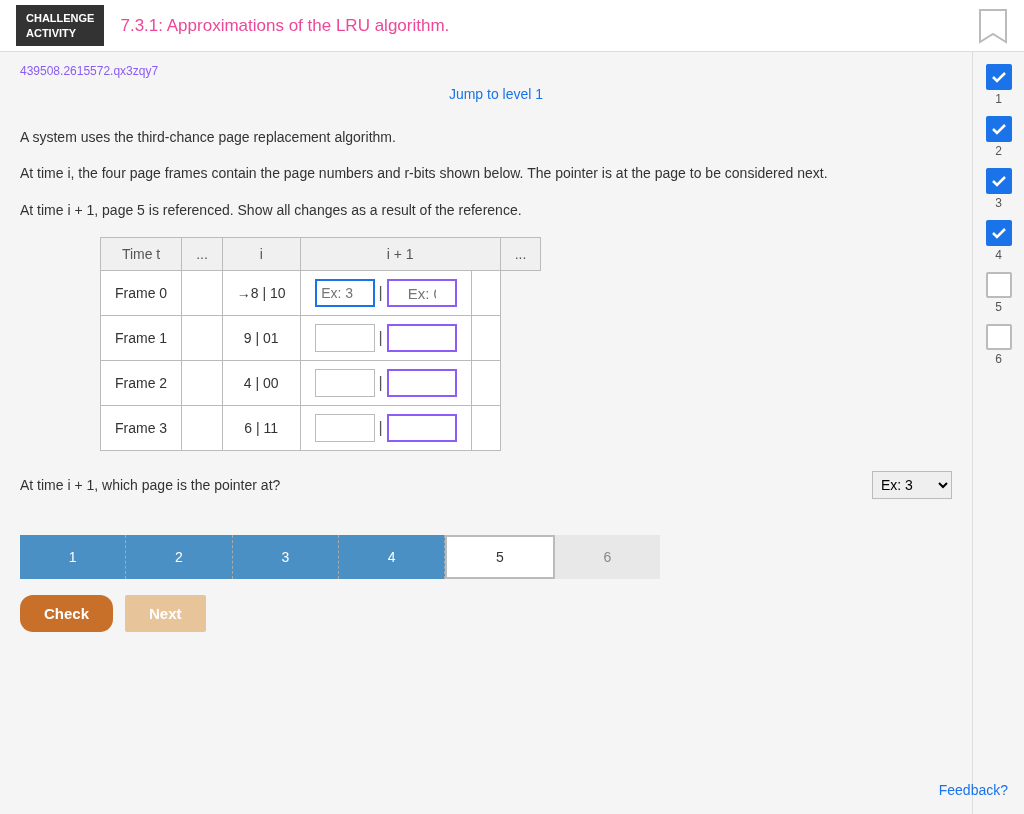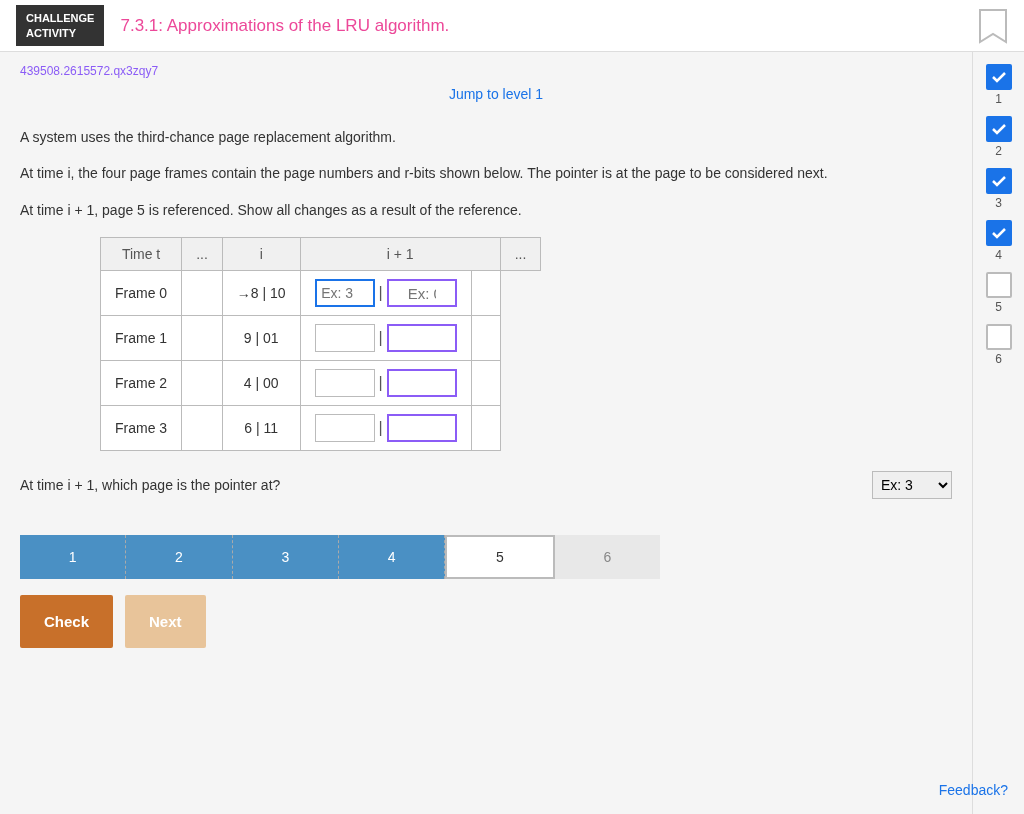--- a/index.html
+++ b/index.html
@@ -183,27 +183,27 @@
       margin-top: 4px;
     }
     .btn-check {
       background: #c8702a;
       color: #fff;
       border: none;
       padding: 10px 24px;
       font-size: 15px;
       font-weight: bold;
       cursor: pointer;
-      border-radius: 2px;
+      border-radius: 13px;
     }
     .btn-next {
       background: #e8c49a;
       color: #fff;
       border: none;
-      padding: 18px 24px;
+      padding: 10px 24px;
       font-size: 15px;
       font-weight: bold;
       cursor: pointer;
       border-radius: 2px;
     }
 
     
     .right-sidebar {
       width: 52px;
       background: #f5f5f5;

